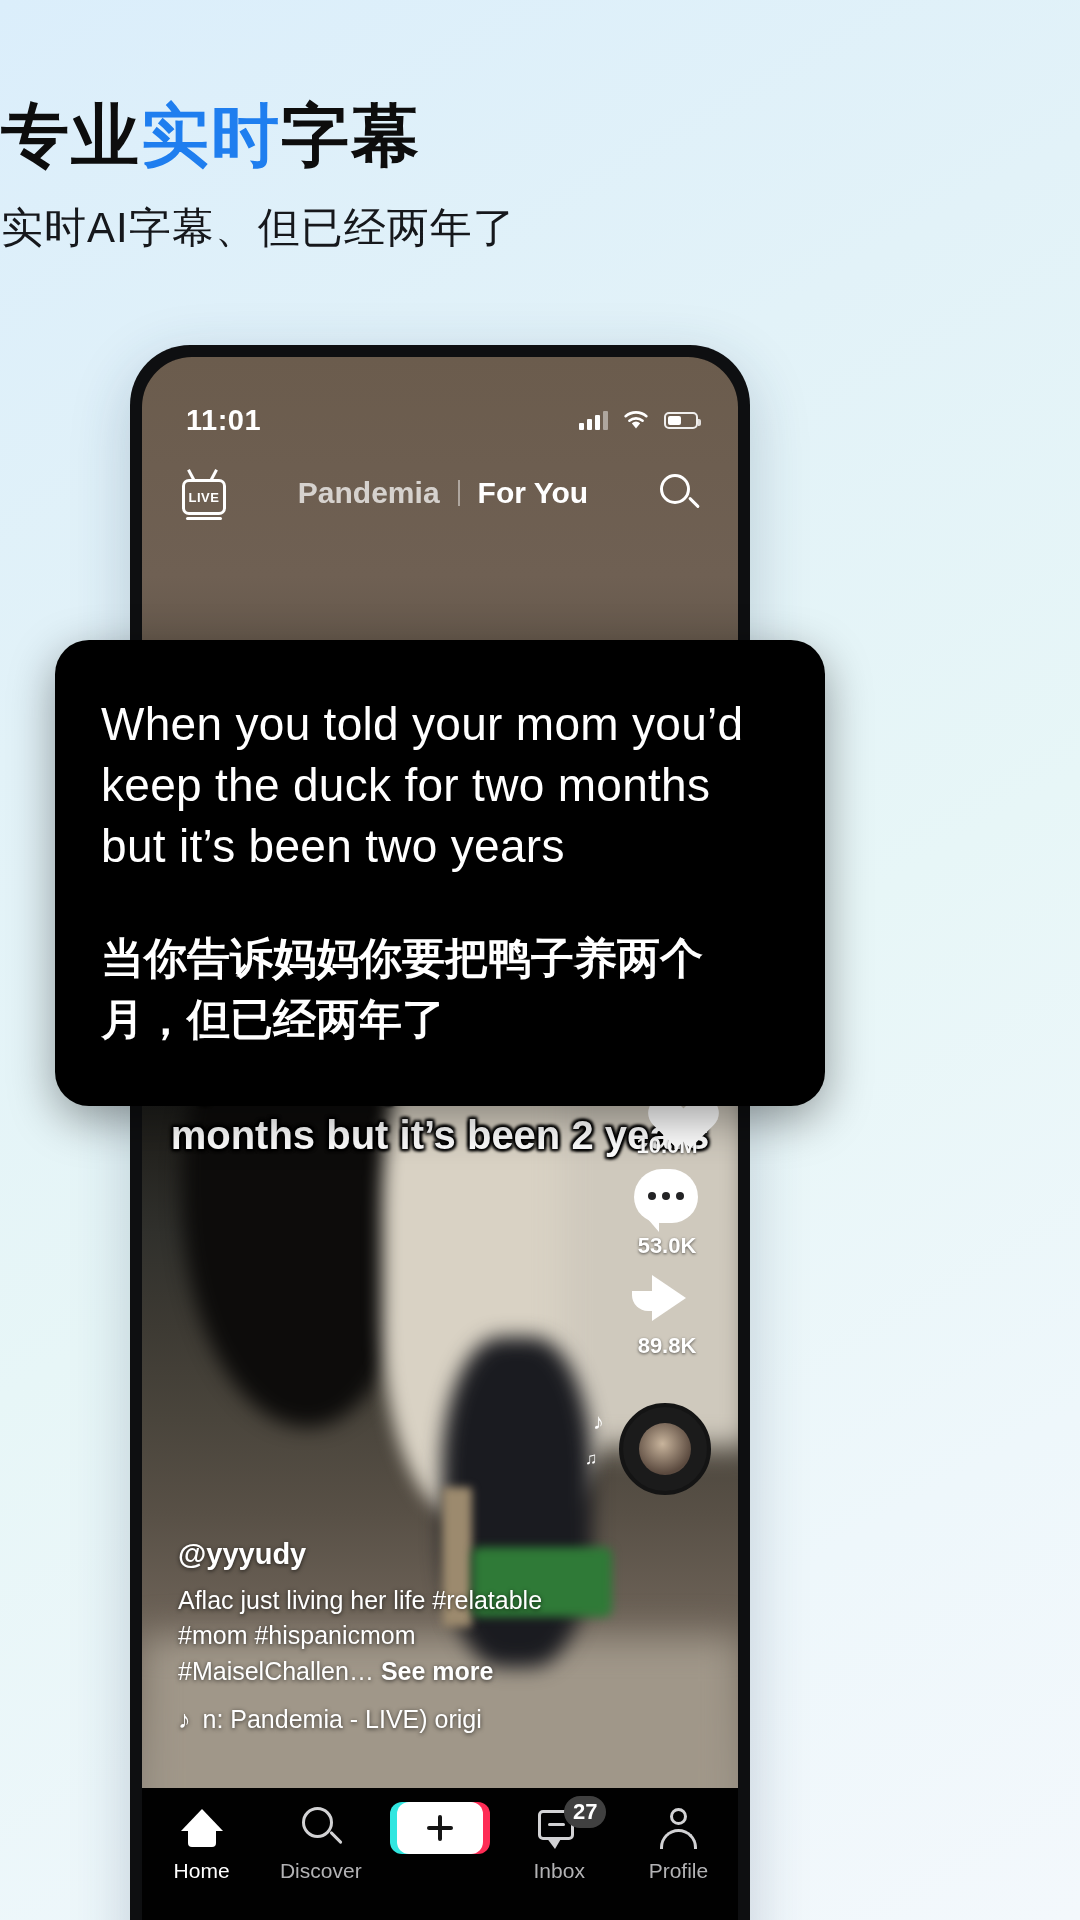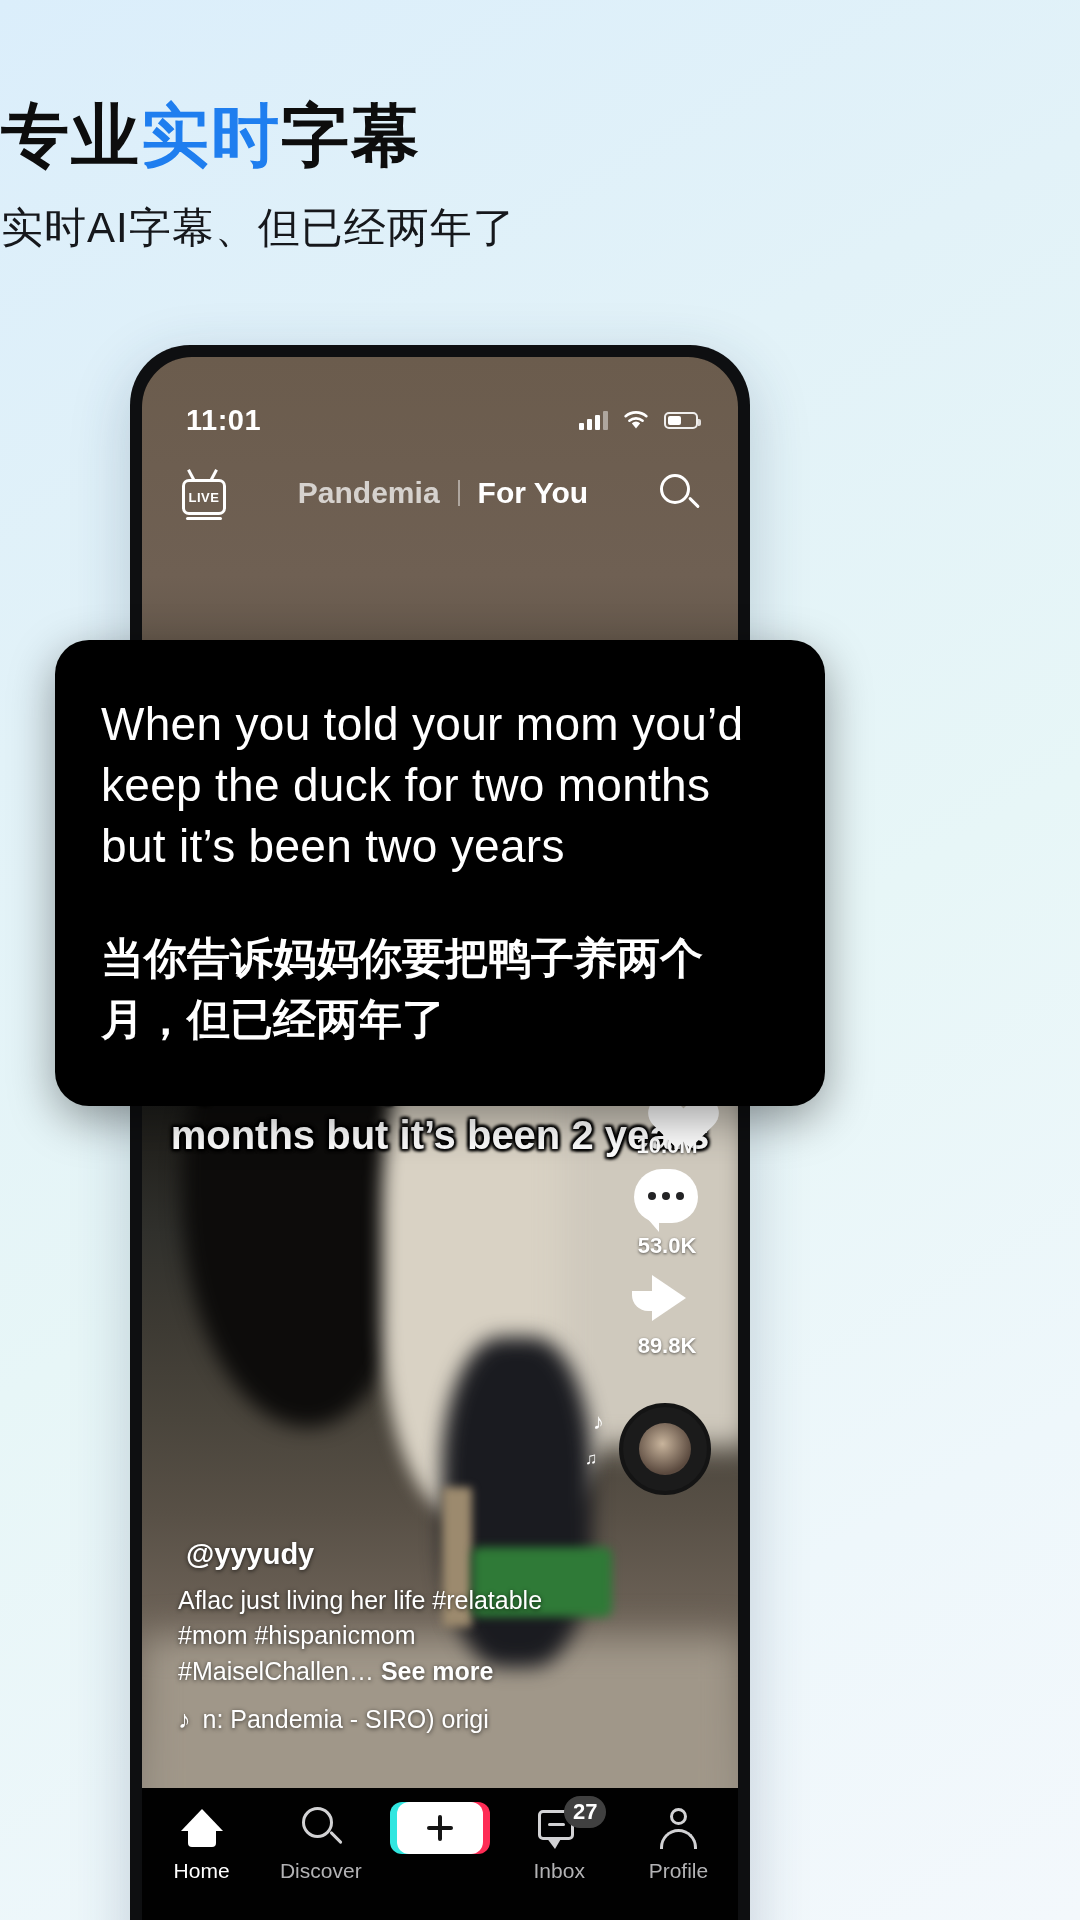--- a/index.html
+++ b/index.html
@@ -137,21 +137,21 @@
     display:flex; align-items:center; justify-content:center;
   }
   .disc-img { width:52px; height:52px; border-radius:50%;
     background:radial-gradient(circle at 45% 40%,#c8b49c,#5b4a3f 70%); }
   .note { position:absolute; color:#fff; font-size:22px; }
   .note.n1 { left:-26px; top:6px; }
   .note.n2 { left:-34px; top:46px; font-size:17px; }
 
   
   .info { position:absolute; left:36px; bottom:186px; width:430px; color:#fff; }
-  .handle-txt { font-size:29px; font-weight:bold; margin-bottom:12px; text-shadow:0 1px 4px rgba(0,0,0,.7);margin-left:8px; }
+  .handle-txt { font-size:29px; font-weight:bold; margin-bottom:12px; text-shadow:0 1px 4px rgba(0,0,0,.7); }
   .desc { font-size:25px; line-height:1.42; text-shadow:0 1px 4px rgba(0,0,0,.7); }
   .desc .more { color:#fff; font-weight:bold; }
   .music-row { display:flex; align-items:center; gap:12px; margin-top:16px; font-size:25px; text-shadow:0 1px 4px rgba(0,0,0,.7); }
 
   
   .tabbar {
     position:absolute; left:0; bottom:0; width:596px; height:132px; background:#010101;
     display:flex; align-items:flex-start; padding-top:18px;
   }
   .tb { flex:1; display:flex; flex-direction:column; align-items:center; gap:9px; position:relative; }
@@ -302,21 +302,21 @@
           </div>
       </div>
     </div>
 
     <div class="info">
       <div class="handle-txt">@yyyudy</div>
       <div class="desc"><span>Aflac just living her life #relatable #mom #hispanicmom #MaiselChallen…</span>
         <span class="more">See more</span></div>
       <div class="music-row">
         <span>♪</span>
-        <span>n: Pandemia - SIRO)   origi</span>
+        <span>n: Pandemia - LIVE)   origi</span>
       </div>
     </div>
 
     <div class="tabbar">
       <div class="tb">
         <div class="tb-ic">
             <div class="home-ic">
               <div class="roof"></div>
               <div class="body"></div>
             </div>

